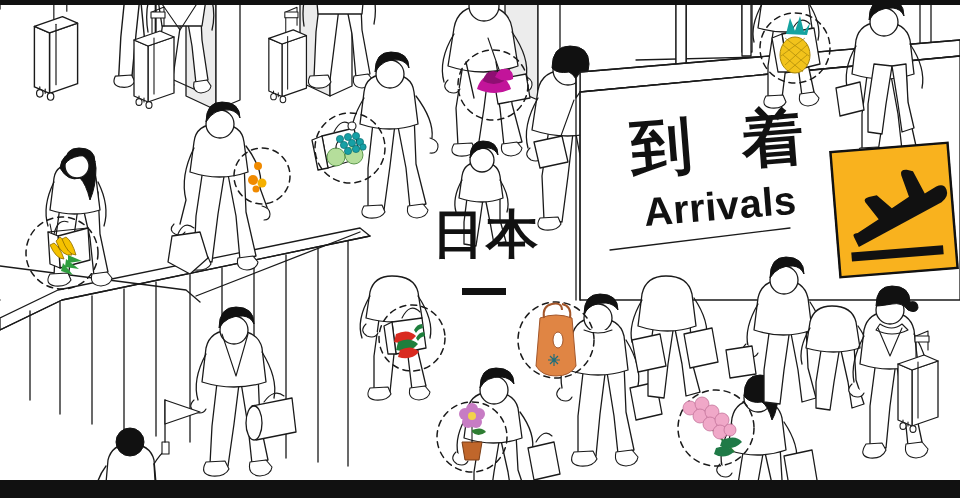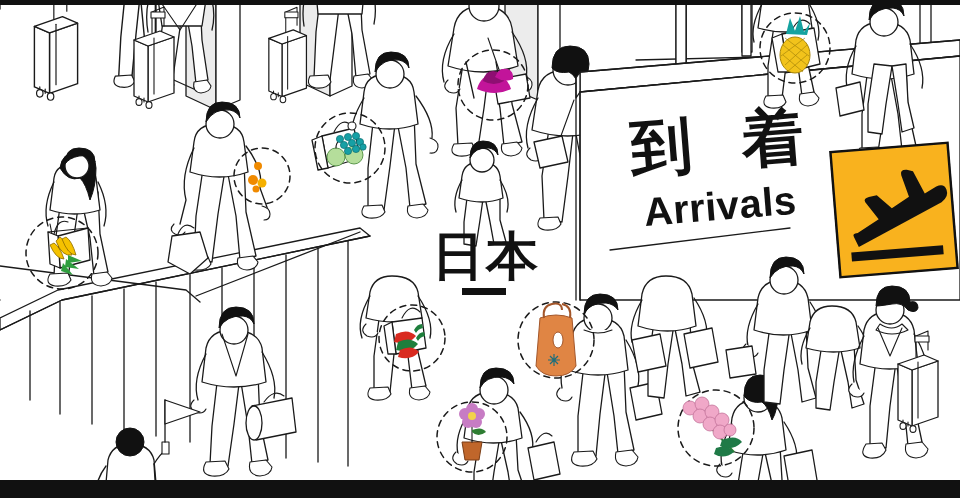--- a/index.html
+++ b/index.html
@@ -531,21 +531,21 @@
   </div>
 
   <div style="position:absolute;left:834px;top:146px;width:120px;height:128px;transform:rotate(-4.6deg);transform-origin:center;">
     <svg viewBox="0 0 120 128" width="120" height="128">
       <rect x="1" y="1" width="118" height="126" fill="#F9B21E" stroke="#111111" stroke-width="3"></rect>
       <path fill="#111111" d="M22 98 L18 88 Q16 84 22 84 L44 72 L32 54 Q30 50 36 49 L44 48 L58 62 L76 52 L70 30 Q69 24 76 25 L82 27 L92 50 L104 44 Q112 41 114 48 Q116 55 108 60 Z"></path>
       <rect x="14" y="103" width="92" height="9" fill="#111111"></rect>
     </svg>
   </div>
 
-  <div style="position:absolute;left:432px;top:222px;">
+  <div style="position:absolute;left:432px;top:200px;">
     <span style="font-family:'DejaVu Sans',sans-serif;font-weight:700;font-size:52px;letter-spacing:2px;color:#111;">日本</span>
   </div>
   <div style="position:absolute;left:462px;top:288px;width:44px;height:7px;background:#111;"></div>
 
   <div class="frame-top"></div>
   <div class="frame-bottom"></div>
 
 </div>
 
 </body></html>

